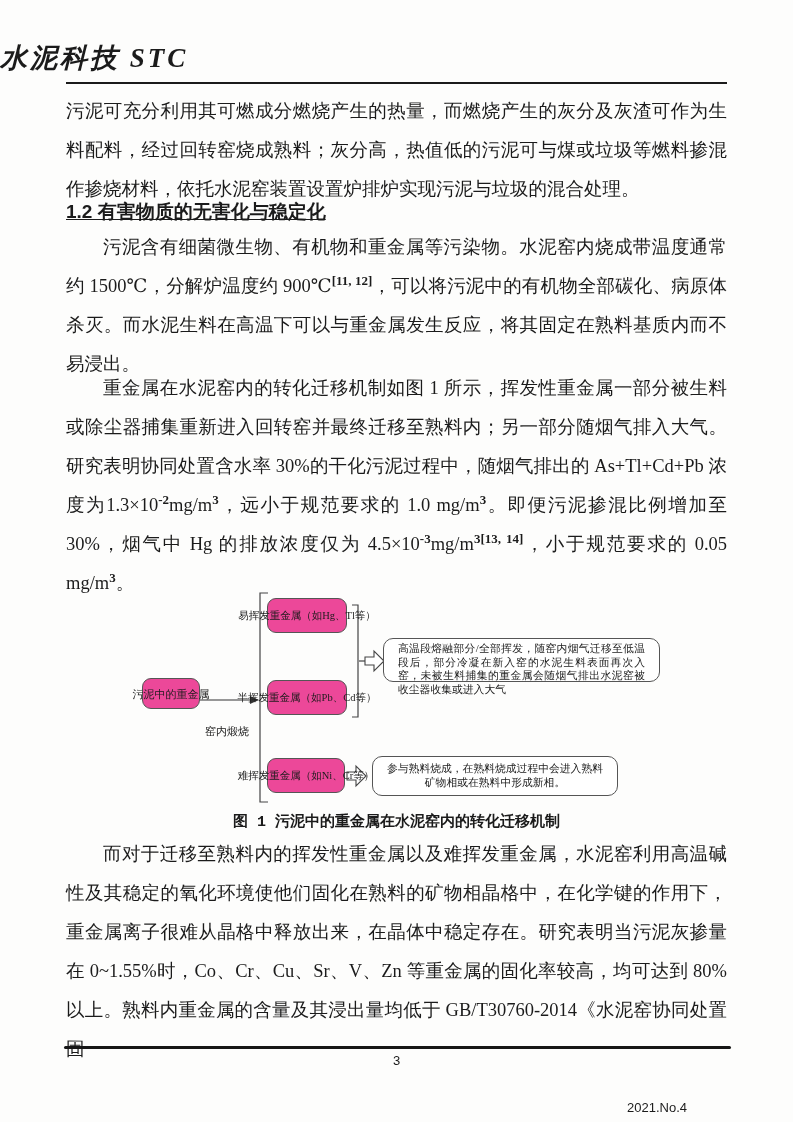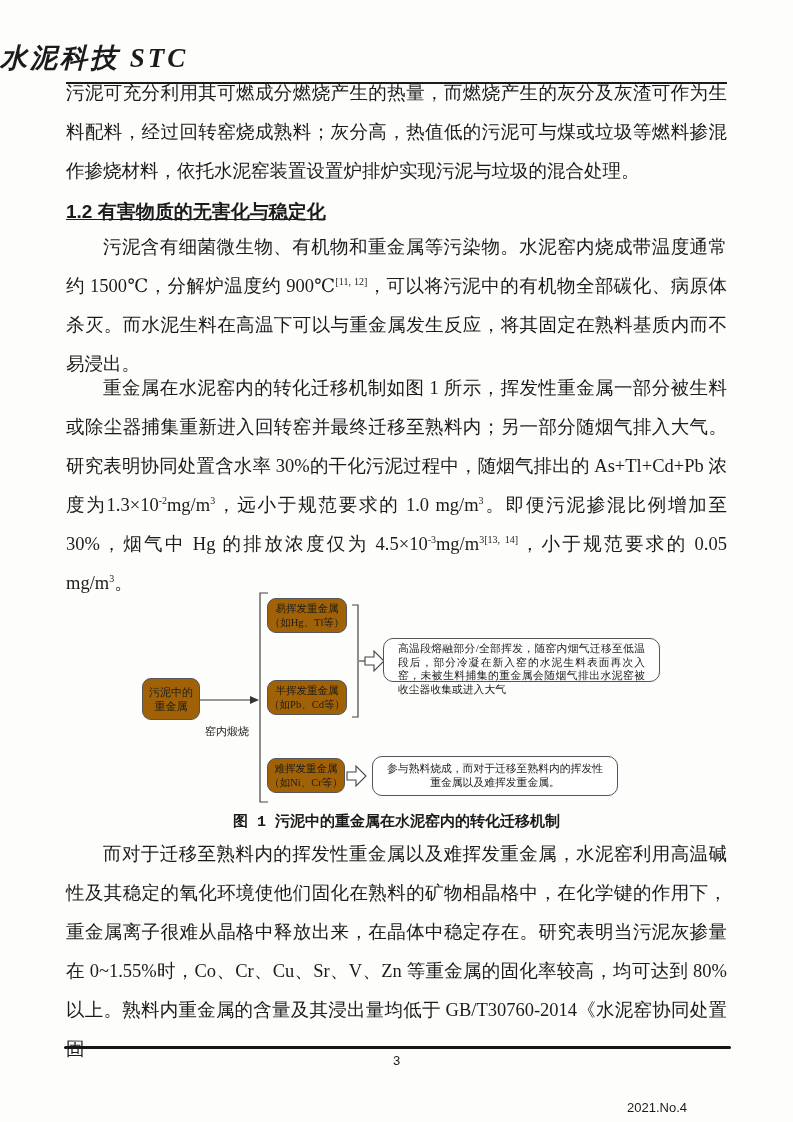--- a/index.html
+++ b/index.html
@@ -6,35 +6,35 @@
   .page{position:relative;width:793px;height:1122px;margin:0 auto;background:#fdfdfc;
         font-family:"Liberation Serif","DejaVu Serif",serif;color:#1b1b1b;overflow:hidden;}
 
   .header-title{position:absolute;top:40px;left:0;width:100%;
         font-size:27px;font-style:italic;font-weight:600;letter-spacing:3px;}
   .header-rule{position:absolute;top:82px;left:66px;width:661px;border-top:2px solid #1b1b1b;}
 
   .para{position:absolute;left:66px;width:661px;margin:0;font-size:18.5px;line-height:39px;
         text-align:justify;}
   .indent{text-indent:2em;}
-  .p1{top:74px;font-family:Liberation Serif, serif;}
+  .p1{top:92px;font-family:Liberation Serif, serif;}
   .sec-heading{position:absolute;top:199px;left:66px;width:661px;margin:0;font-size:19px;
         font-weight:bold;font-family:"Liberation Sans","DejaVu Sans",sans-serif;text-decoration:underline;}
   .p2{top:228px;}
   .p3{top:369px;}
   .p4{top:835px;}
-  sup{font-size:10px;line-height:0;}
+  sup{font-size:13px;line-height:0;font-weight:bold;}
 
   .figure{position:absolute;top:588px;left:66px;width:661px;height:218px;}
   .fig-svg{position:absolute;left:0;top:0;}
-  .fbox{position:absolute;border:1px solid #555;border-radius:9px;background:#a16207;
-        display:flex;flex-direction:column;align-items:center;justify-content:center;
+  .fbox{position:absolute;border:1px solid #555;border-radius:9px;background:#ec4899;
+        display:flex;flex-direction:row;align-items:center;justify-content:center;
         font-size:10.5px;line-height:14px;text-align:center;box-sizing:border-box;}
   .fbox span{display:block;white-space:nowrap;}
-  .src{left:76px;top:90px;width:58px;height:42px;font-size:11px;}
+  .src{left:76px;top:90px;width:58px;height:31px;font-size:11px;}
   .b1{left:201px;top:10px;width:80px;height:35px;}
   .b2{left:201px;top:92px;width:80px;height:35px;}
   .b3{left:201px;top:170px;width:78px;height:35px;}
   .flabel{position:absolute;left:139px;top:92px;font-size:11px;margin-top:44px;}
   .frounded{position:absolute;border:1px solid #555;border-radius:10px;background:#fff;
         font-size:10.8px;line-height:13.6px;padding:3px 14px;box-sizing:border-box;}
   .c1{left:317px;top:50px;width:277px;height:44px;text-align:justify;}
   .c2{left:306px;top:168px;width:246px;height:40px;text-align:center;
         display:flex;align-items:center;justify-content:center;}
 
@@ -88,21 +88,21 @@
     <div class="fbox b2">
       <span>半挥发重金属</span>
       <span>（如Pb、Cd等）</span>
     </div>
     <div class="fbox b3">
       <span>难挥发重金属</span>
       <span>（如Ni、Cr等）</span>
     </div>
 
     <div class="frounded c1">高温段熔融部分/全部挥发，随窑内烟气迁移至低温段后，部分冷凝在新入窑的水泥生料表面再次入窑，未被生料捕集的重金属会随烟气排出水泥窑被收尘器收集或进入大气</div>
-    <div class="frounded c2">参与熟料烧成，而对于迁移至熟料内的挥发性重金属以及难挥发重金属。</div>
+    <div class="frounded c2">参与熟料烧成，在熟料烧成过程中会进入熟料矿物相或在熟料中形成新相。</div>
   </div>
 
   <div class="fig-caption">图 1 污泥中的重金属在水泥窑内的转化迁移机制</div>
 
   <p class="para indent p4"><span>而对于迁移至熟料内的挥发性重金属以及难挥发重金属，水泥窑利用高温碱性及其稳定的氧化环境使他们固化在熟料的矿物相晶格中，在化学键的作用下，重金属离子很难从晶格中释放出来，在晶体中稳定存在。研究表明当污泥灰掺量在 0~1.55%时，Co、Cr、Cu、Sr、V、Zn 等重金属的固化率较高，均可达到 80%以上。熟料内重金属的含量及其浸出量均低于 GB/T30760-2014《水泥窑协同处置固</span></p>
 
   <div class="footer-rule"></div>
   <div class="footer-page">3</div>
   <div class="footer-issue">2021.No.4</div>
 

